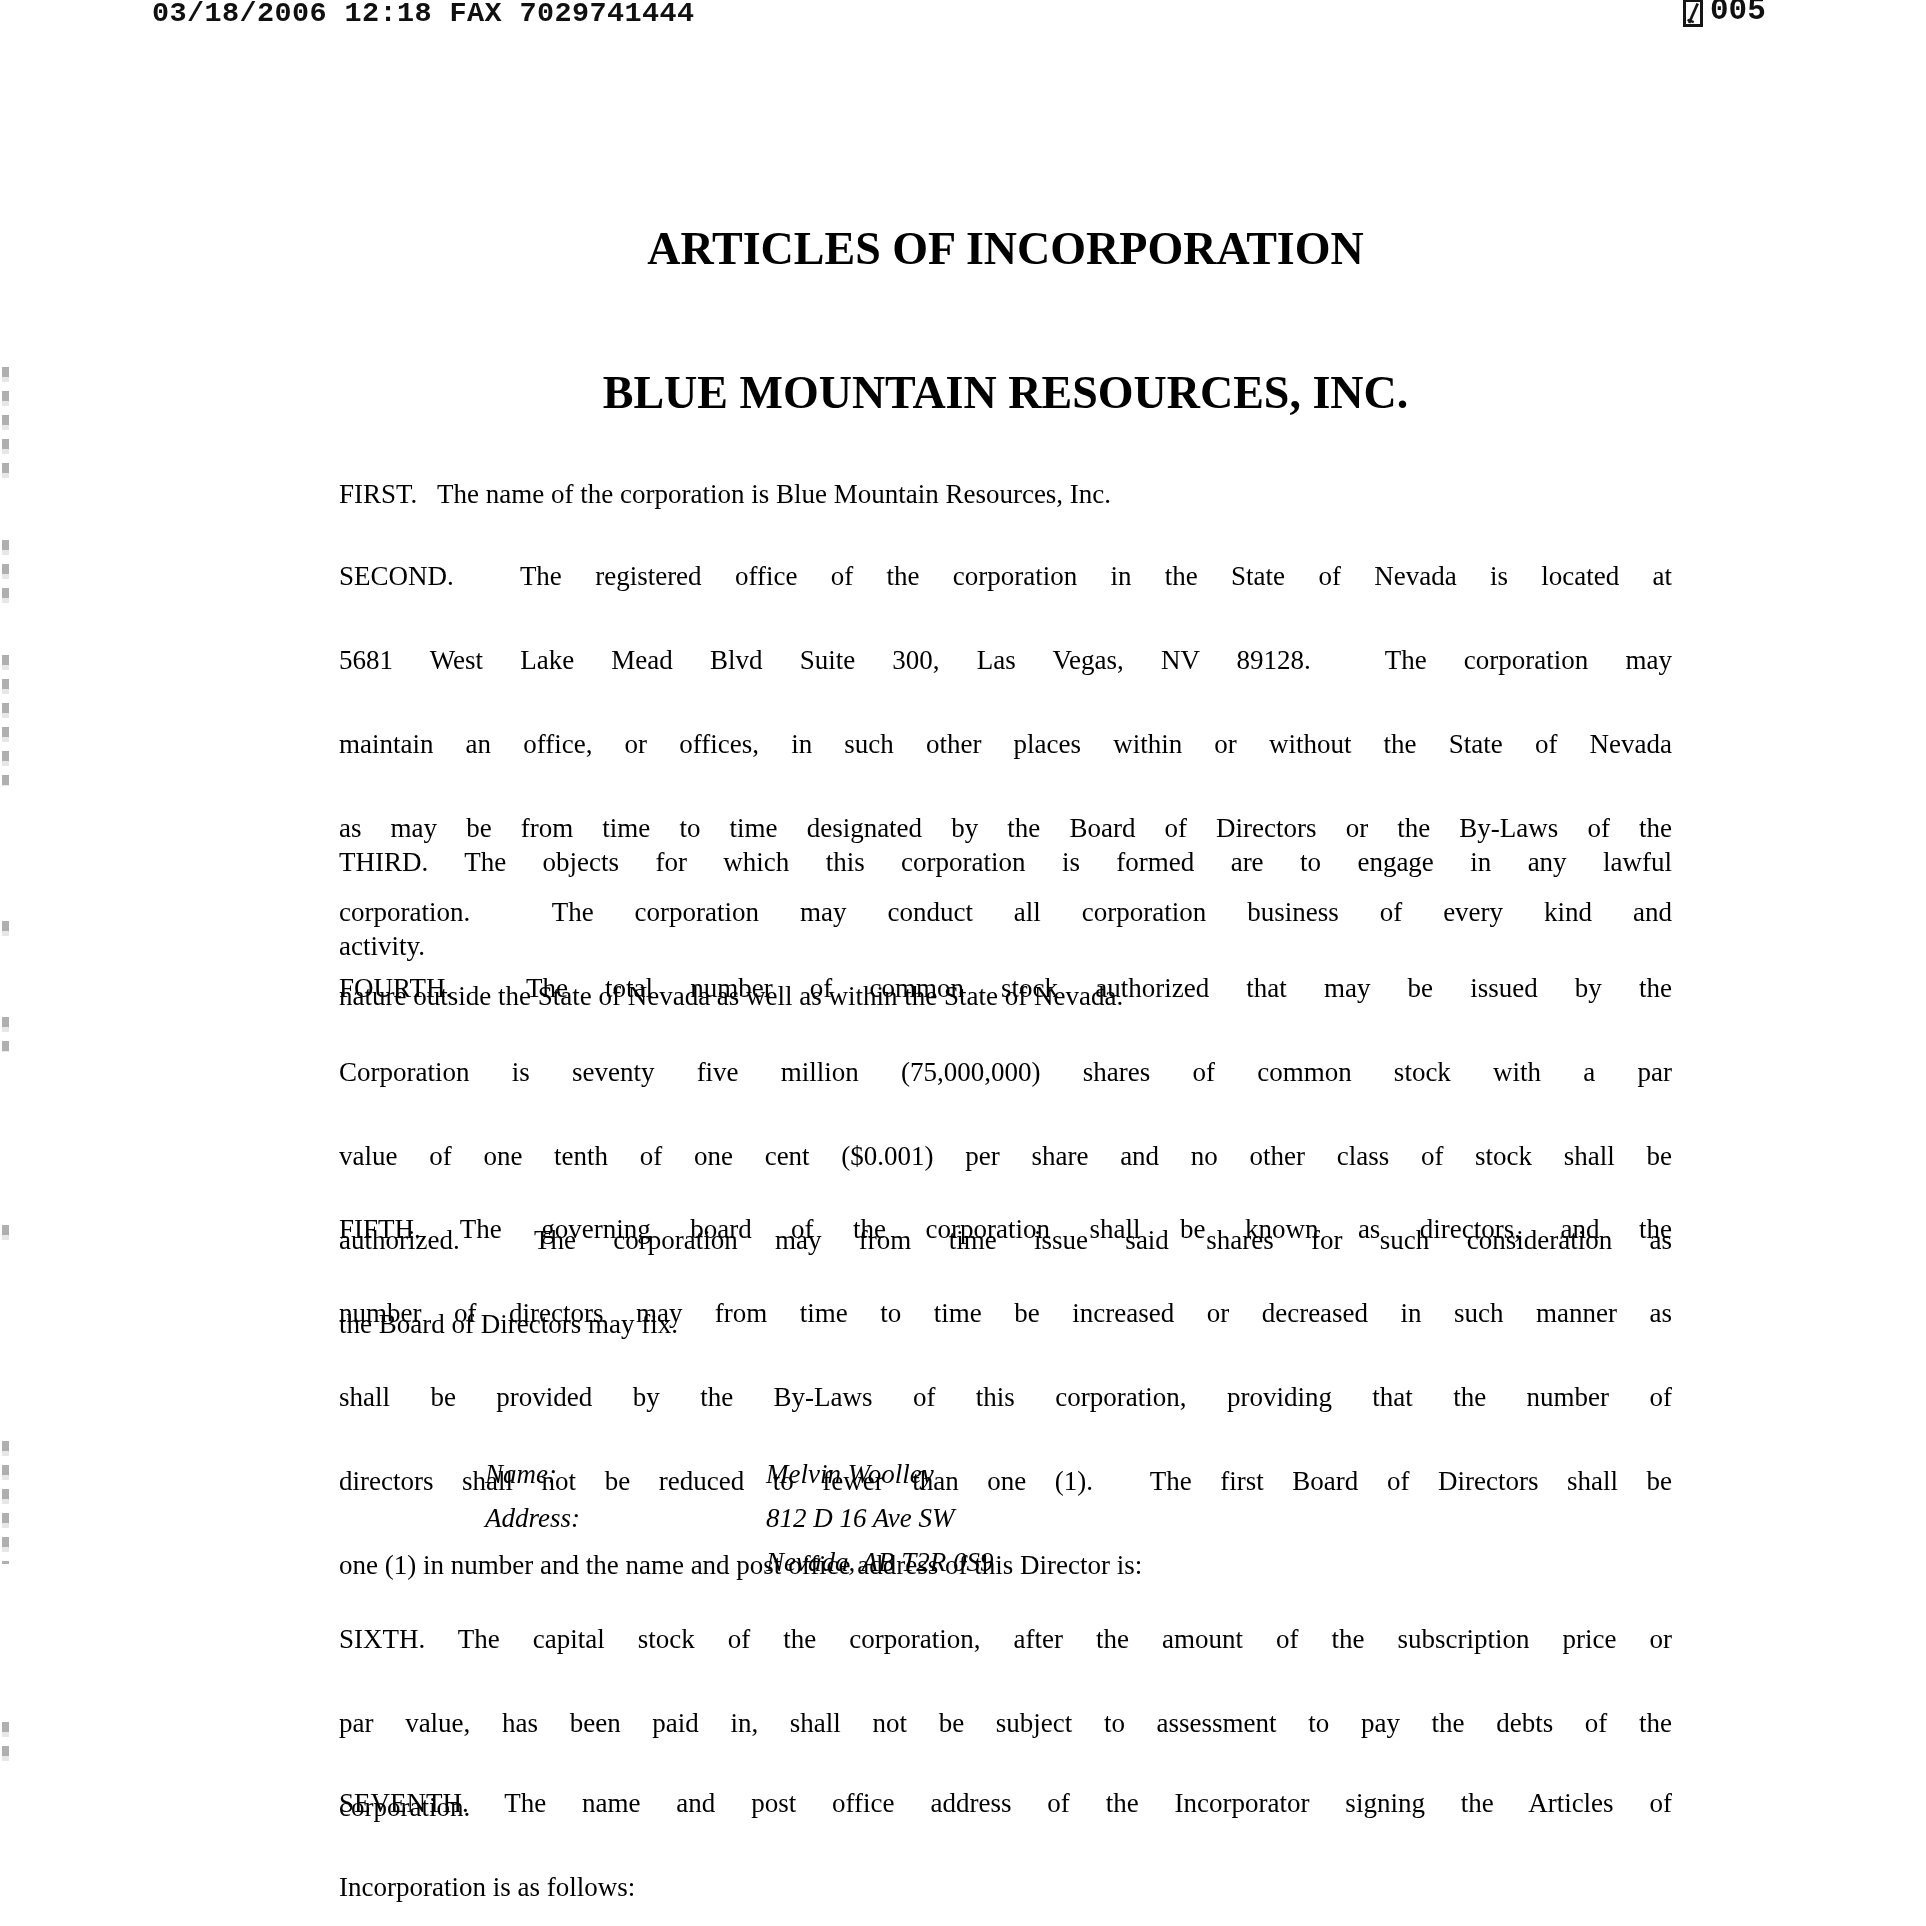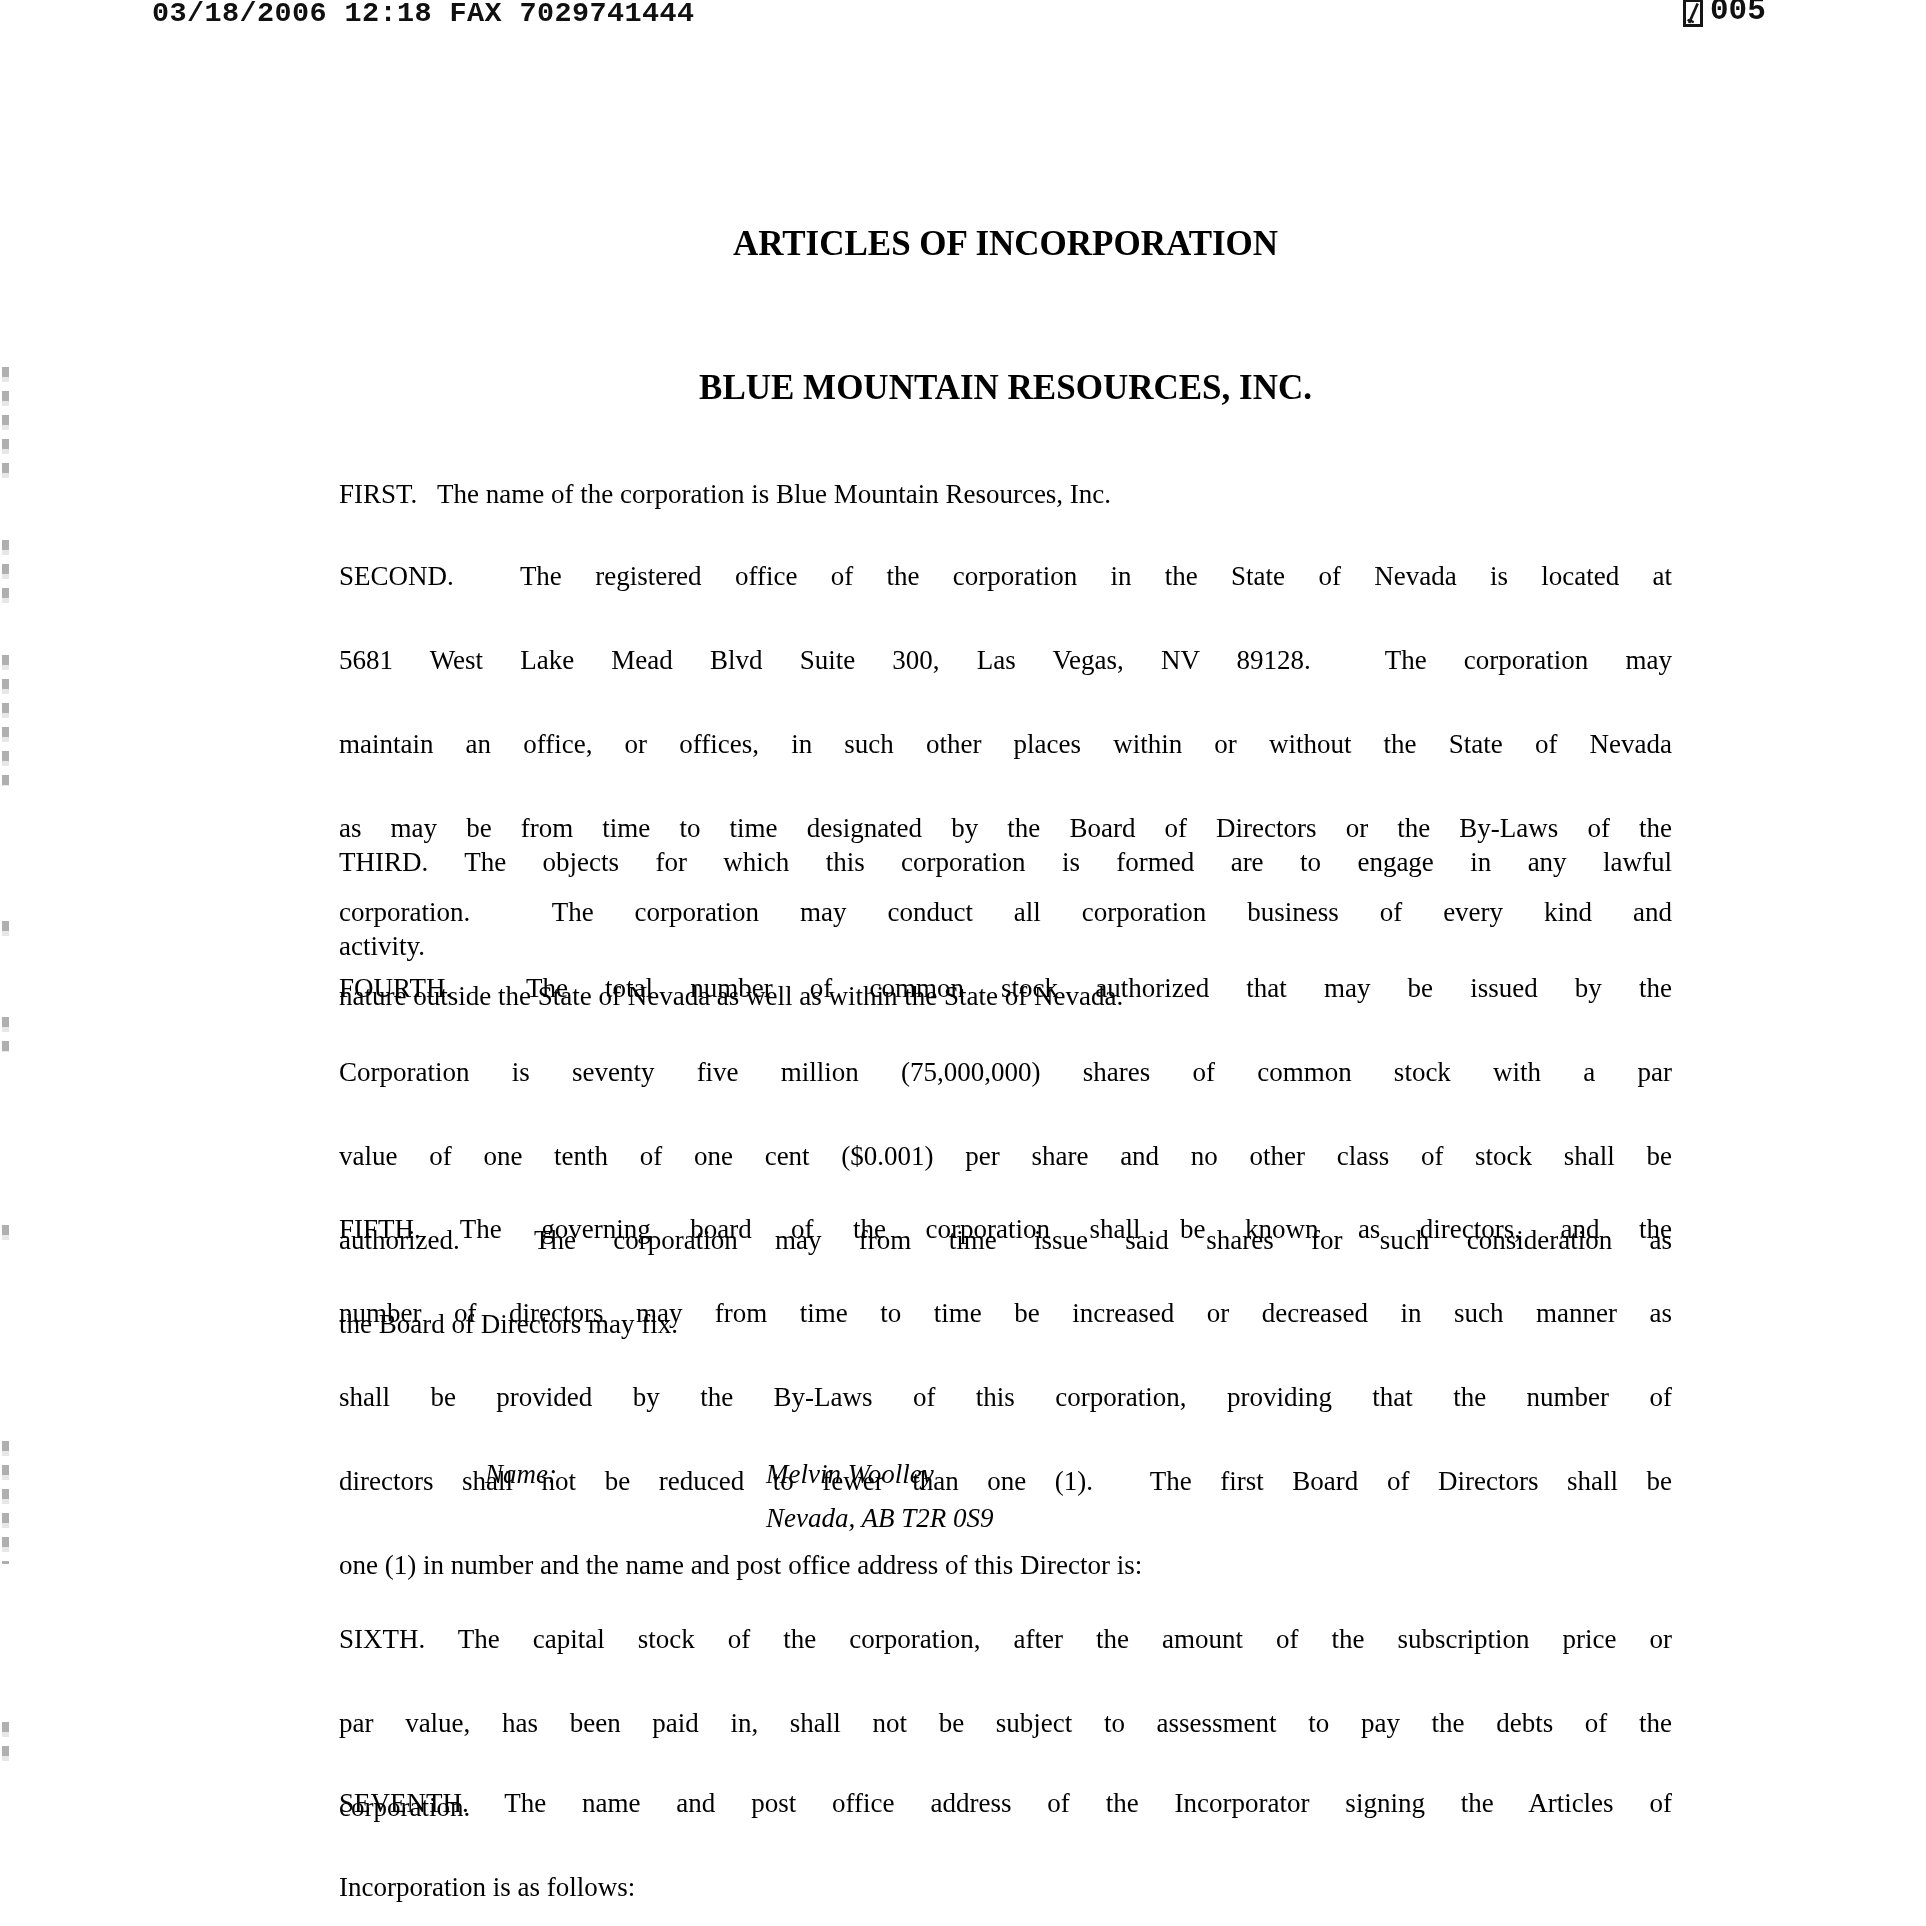--- a/index.html
+++ b/index.html
@@ -27,21 +27,21 @@
   }
   .fax-page-icon{
     width:20px;height:28.5px;margin-top:3.9px;
     border:3.1px solid #151515;
     position:relative;box-sizing:border-box;background:#fff;
   }
   .fax-page-icon svg{position:absolute;inset:0;width:100%;height:100%;}
   
   .tline{
     position:absolute;left:339px;width:1333px;
-    text-align:center;font-weight:bold;font-size:35px;line-height:1;
+    text-align:center;font-weight:bold;font-size:46px;line-height:1;
   }
   .para{
     position:absolute;left:339px;width:1333px;
     font-size:27px;line-height:42px;font-family:Liberation Serif, serif;
   }
   .jline{text-align:justify;white-space:pre-wrap;}
   .jline::after{content:"";display:inline-block;width:100%;height:0;}
   .lline{text-align:left;white-space:pre-wrap;}
   .nblock{
     position:absolute;left:339px;width:1333px;
@@ -105,20 +105,24 @@
     <div class="jline">directors shall not be reduced to fewer than one (1).  The first Board of Directors shall be</div>
     <div class="lline">one (1) in number and the name and post office address of this Director is:</div>
   </div>
 
   <div class="nblock" style="top:1452px">
     <div class="nrow">
       <span>Name:</span>
       <span>Melvin Woolley</span>
     </div>
     <div class="nrow">
+      <span>Address:</span>
+      <span>812 D 16 Ave SW</span>
+    </div>
+    <div class="nrow">
       <span></span>
       <span>Nevada, AB T2R 0S9</span>
     </div>
   </div>
 
   <div class="para" style="top:1618px">
     <div class="jline">SIXTH. The capital stock of the corporation, after the amount of the subscription price or</div>
     <div class="jline">par value, has been paid in, shall not be subject to assessment to pay the debts of the</div>
     <div class="lline">corporation.</div>
   </div>

